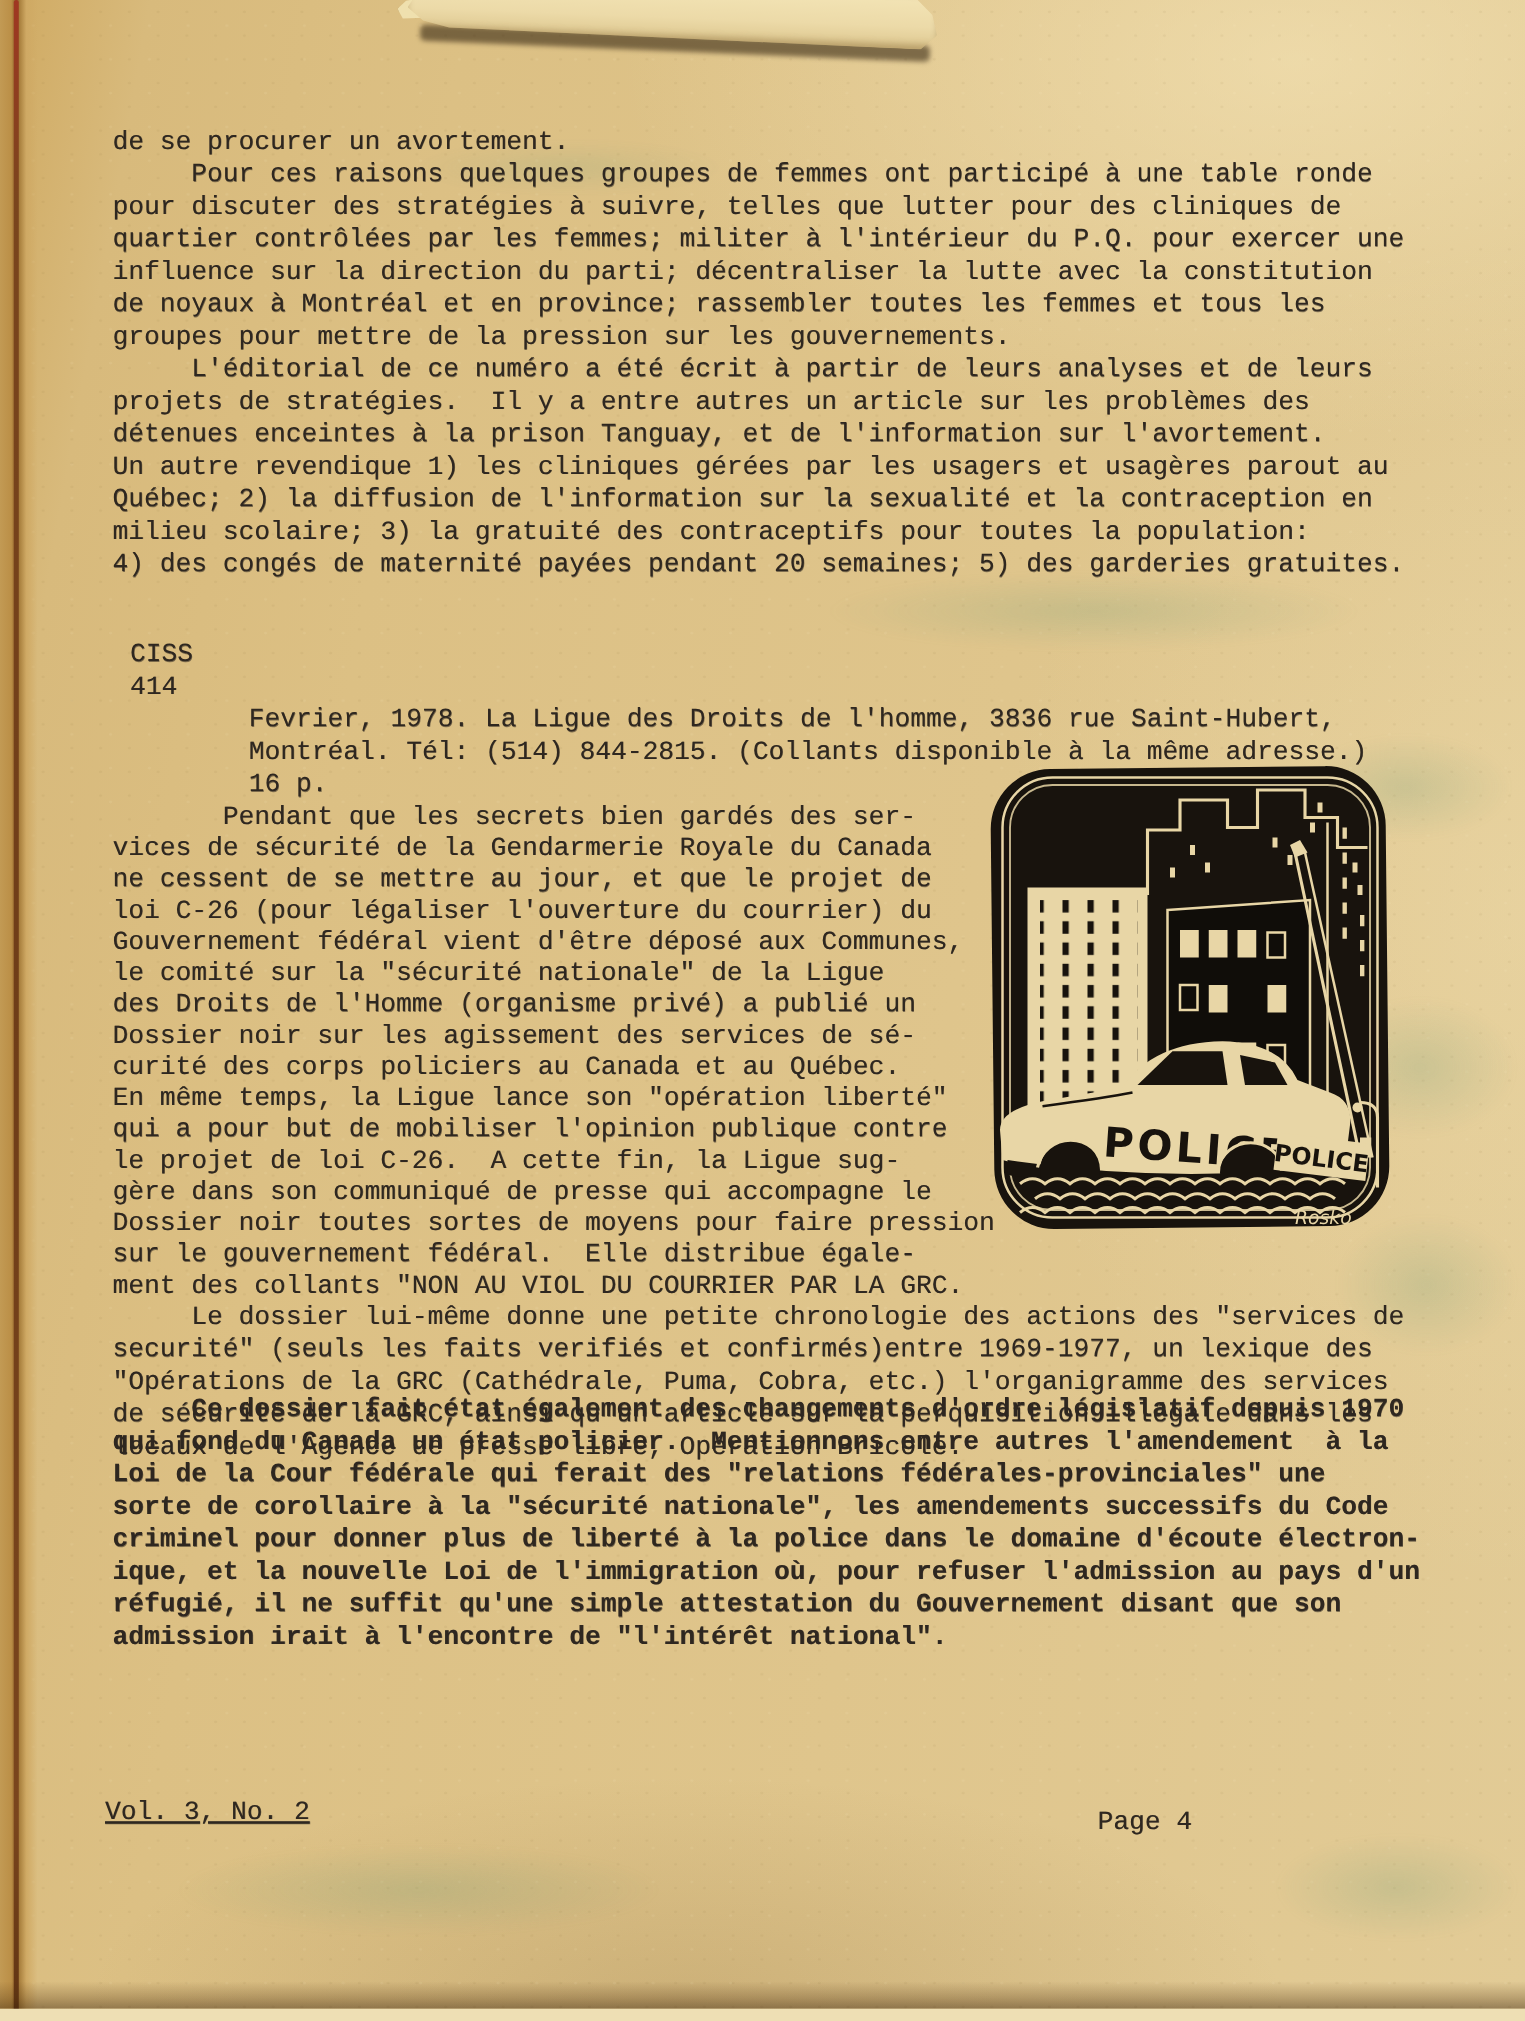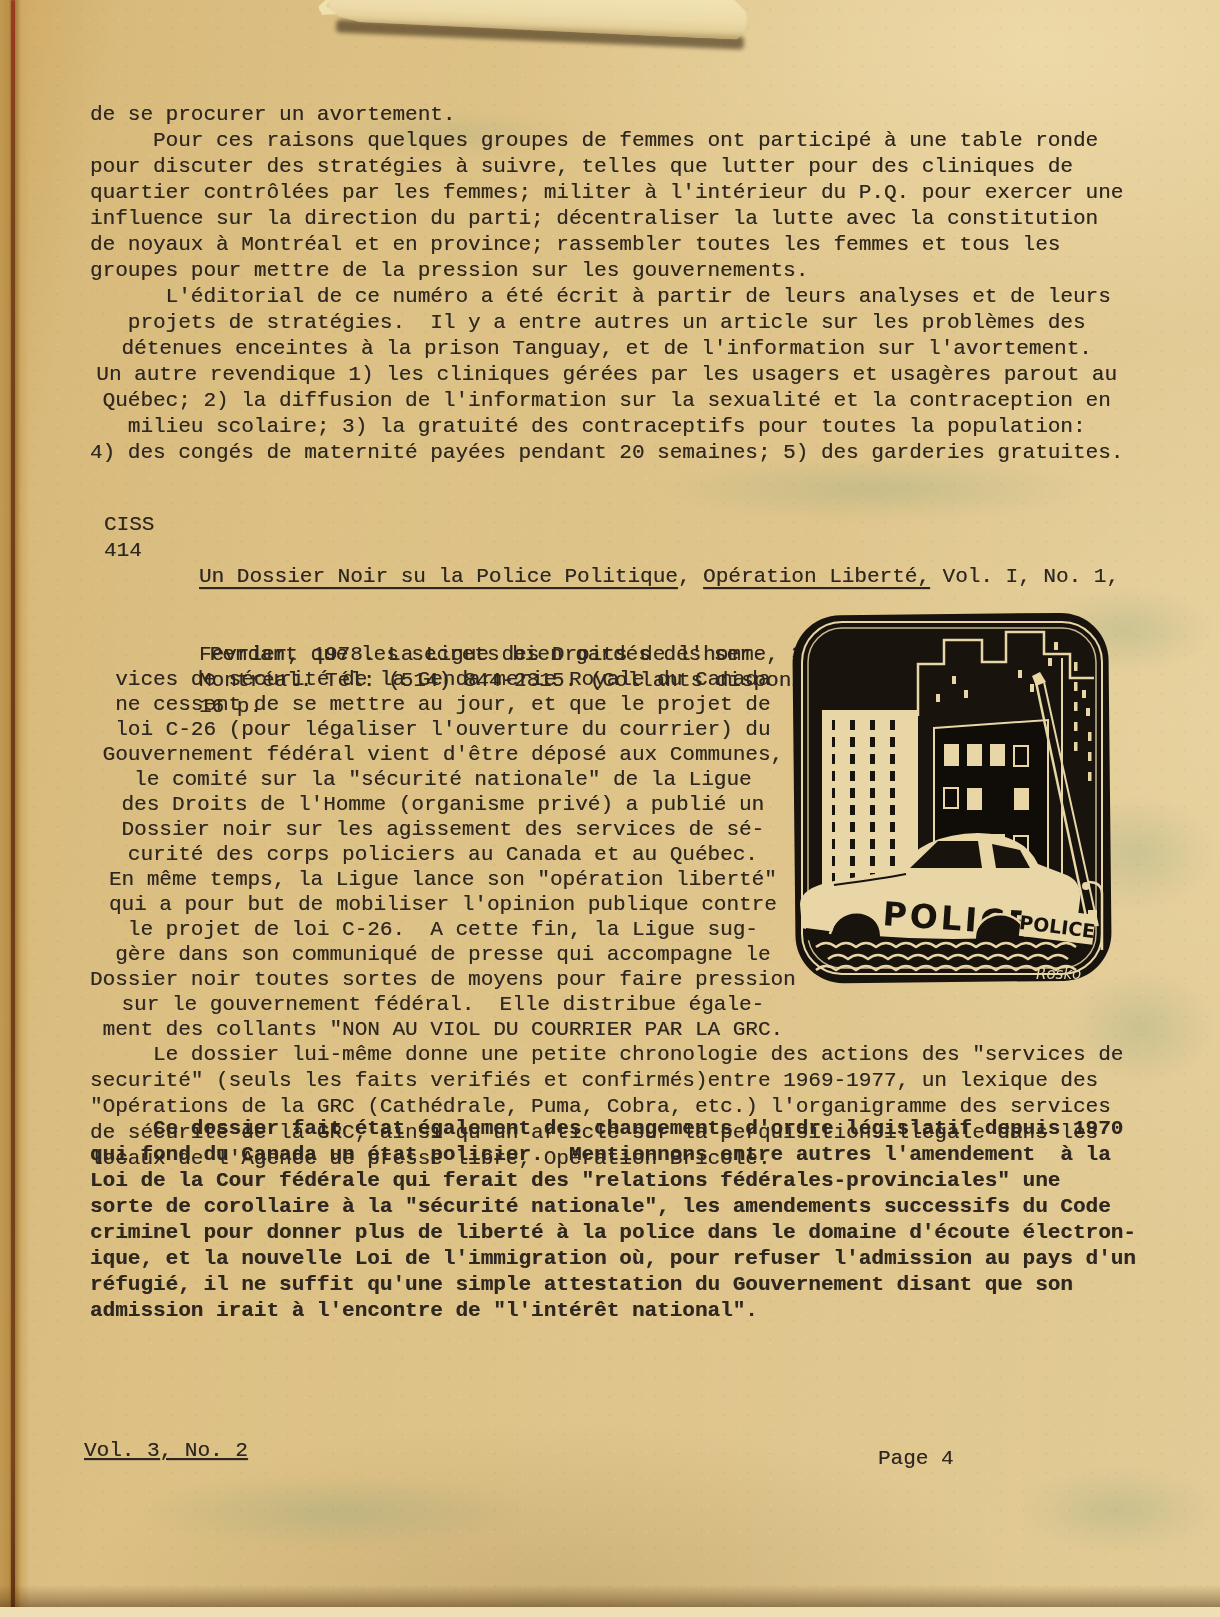--- a/index.html
+++ b/index.html
@@ -39,24 +39,24 @@
   .s1{left:660px;top:458px;width:430px;height:62px;}
   .s2{left:1040px;top:588px;width:170px;height:84px;}
   .s3{left:1058px;top:798px;width:156px;height:112px;}
   .s4{left:1068px;top:972px;width:146px;height:112px;}
   .s5{left:140px;top:1476px;width:390px;height:72px;}
   .s6{left:1020px;top:1468px;width:195px;height:84px;}
   .s7{left:330px;top:112px;width:250px;height:44px;opacity:0.7;}
   .textblock{position:absolute;white-space:pre;font-size:21px;line-height:26px;
     text-shadow:0.3px 0.3px 0 rgba(46,39,32,0.55);}
   .b-intro{left:90px;top:102px;}
-  .b-edit{left:90px;top:284px;text-align:center;}
+  .b-edit{left:90px;top:284px;}
   .cit-id{left:104px;top:512px;}
   .cit-body{left:199px;top:512px;}
-  .b-pendant{left:90px;top:642px;line-height:25px;text-align:center;}
+  .b-pendant{left:90px;top:642px;line-height:25px;}
   .b-dossier{left:90px;top:1042px;}
   .b-cedossier{left:90px;top:1116px;font-weight:bold;}
   .b-argument{left:90px;top:1380px;}
   .footer-vol{left:84px;top:1438px;text-decoration:underline;}
   .footer-page{left:878px;top:1446px;}
   .u{text-decoration:underline;text-underline-offset:5px;text-decoration-thickness:2px;}
   .illustration{position:absolute;left:786px;top:598px;width:334px;height:396px;}
   .illustration svg{display:block;width:100%;height:100%;}
 </style>
 </head>
@@ -90,21 +90,20 @@
 projets de stratégies.  Il y a entre autres un article sur les problèmes des
 détenues enceintes à la prison Tanguay, et de l'information sur l'avortement.
 Un autre revendique 1) les cliniques gérées par les usagers et usagères parout au
 Québec; 2) la diffusion de l'information sur la sexualité et la contraception en
 milieu scolaire; 3) la gratuité des contraceptifs pour toutes la population:
 4) des congés de maternité payées pendant 20 semaines; 5) des garderies gratuites.</div>
 
   <div class="textblock cit-id">CISS
 414</div>
   <div class="textblock cit-body">
-    <div><span class="u">Un Dossier Noir su la Police Politique</span><span>, </span><span class="u">Opération Liberté,</span><span> Vol. I, No. 1,</span></div>
     <div>Fevrier, 1978. La Ligue des Droits de l'homme, 3836 rue Saint-Hubert,
 Montréal. Tél: (514) 844-2815. (Collants disponible à la même adresse.)
 16 p.</div>
   </div>
 
   <div class="textblock b-pendant">       Pendant que les secrets bien gardés des ser-
 vices de sécurité de la Gendarmerie Royale du Canada
 ne cessent de se mettre au jour, et que le projet de
 loi C-26 (pour légaliser l'ouverture du courrier) du
 Gouvernement fédéral vient d'être déposé aux Communes,

